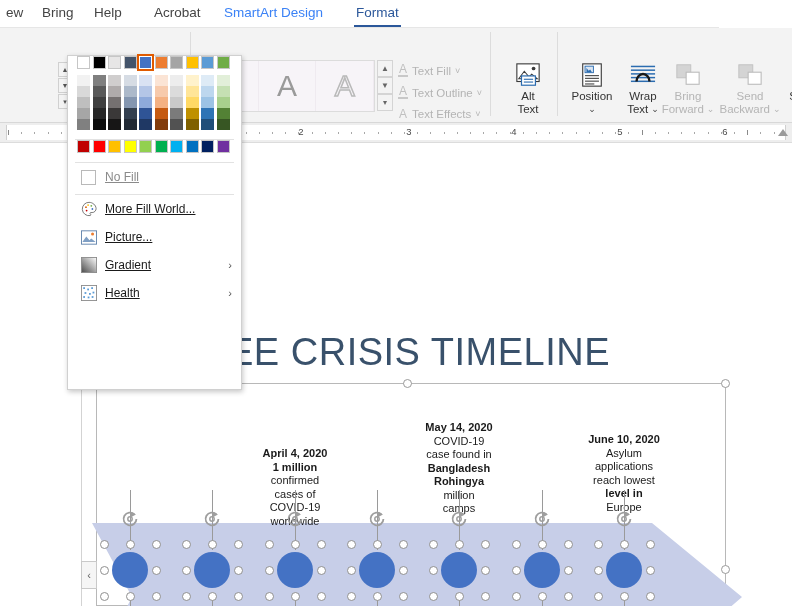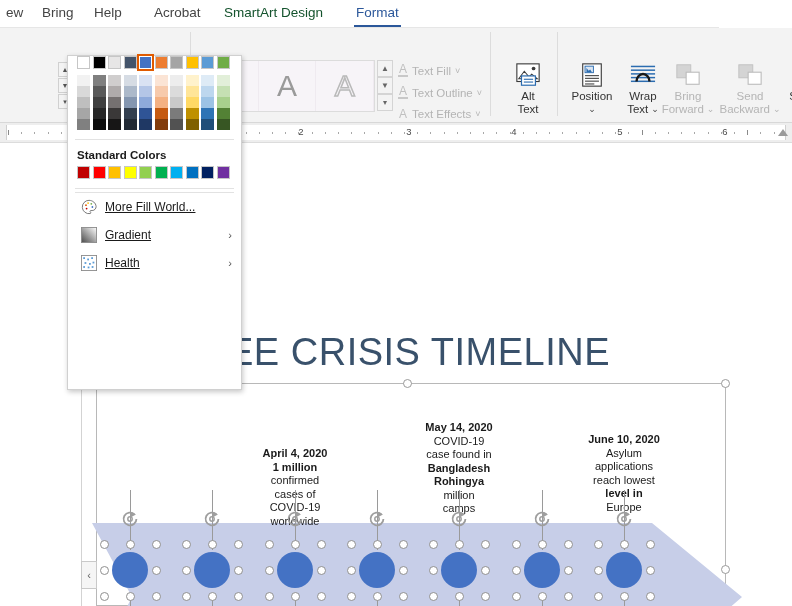--- a/index.html
+++ b/index.html
@@ -15,21 +15,21 @@
   
   .tabstrip {
     position:absolute; left:0; top:0; width:719px; height:28px;
     background:#ffffff; border-bottom:1px solid #e6e6e6;
   }
   .tab {
     position:absolute; top:0; height:28px; line-height:26px;
     font-size:13.5px; color:#444; padding:0 6px; white-space:nowrap;
     cursor:default;
   }
-  .tab.blue { color:#14532d; }
+  .tab.blue { color:#3b82f6; }
   .tab.active { color:#2b579a; }
   .tab.active::after {
     content:""; position:absolute; left:4px; right:4px; bottom:1px;
     height:2px; background:#2b579a;
   }
 
   
   .ribbon {
     position:absolute; left:0; top:28px; width:792px; height:95px;
     background:#f3f3f3; border-bottom:1px solid #d8d8d8;
@@ -665,53 +665,70 @@
         <div class="swcol">
           <div style="background: rgb(226, 239, 217);"></div>
           <div style="background: rgb(197, 224, 179);"></div>
           <div style="background: rgb(168, 208, 141);"></div>
           <div style="background: rgb(83, 129, 53);"></div>
           <div style="background: rgb(55, 86, 35);"></div>
         </div>
       </div>
 
     <div class="menu-div"></div>
-    <div class="menu-head">Standard Colors</div>
     <div class="swrow" id="std-row">
         <div class="sw" style="background: rgb(192, 0, 0);"></div>
         <div class="sw" style="background: rgb(255, 0, 0);"></div>
         <div class="sw" style="background: rgb(255, 192, 0);"></div>
         <div class="sw" style="background: rgb(255, 255, 0);"></div>
         <div class="sw" style="background: rgb(146, 208, 80);"></div>
         <div class="sw" style="background: rgb(0, 176, 80);"></div>
         <div class="sw" style="background: rgb(0, 176, 240);"></div>
         <div class="sw" style="background: rgb(0, 112, 192);"></div>
         <div class="sw" style="background: rgb(0, 32, 96);"></div>
         <div class="sw" style="background: rgb(112, 48, 160);"></div>
       </div>
 
     <div class="menu-div"></div>
 
+    <div class="mi" style="color:#8a8a8a">
+      <span class="mic">
+        <svg width="15" height="15">
+            <rect x="0.5" y="0.5" width="14" height="14" fill="#fff" stroke="#b9b9b9"></rect>
+          </svg>
+      </span>
+      <span class="ul">No Fill</span>
+    </div>
 
     <div class="menu-div" style="margin-top:3px"></div>
 
     <div class="mi">
       <span class="mic">
         <svg width="16" height="16" viewBox="0 0 18 18">
           <path d="M9 1.5a7.5 7.5 0 1 0 1.2 14.9c1.1-.2.9-1.3.3-1.8-.7-.6-.3-1.6.6-1.6h1.4A4.5 4.5 0 0 0 17 8.4C16.6 4.5 13.2 1.5 9 1.5Z" fill="#fff" stroke="#6a6a6a" stroke-width="1"></path>
           <circle cx="5.6" cy="7" r="1" fill="#e05a00"></circle>
             <circle cx="8" cy="4.6" r="1" fill="#ffc000"></circle>
           <circle cx="11.6" cy="5.4" r="1" fill="#70ad47"></circle>
             <circle cx="12.8" cy="9" r="1" fill="#4472c4"></circle>
           <circle cx="6.3" cy="10.8" r="1" fill="#c00000"></circle>
         </svg>
       </span>
       <span class="ul">More Fill World...</span>
     </div>
 
+    <div class="mi">
+      <span class="mic">
+        <svg width="16" height="15" viewBox="0 0 18 16">
+          <rect x="0.5" y="0.5" width="17" height="15" fill="#fff" stroke="#5b7ea8"></rect>
+          <path d="M1.5 13 L6 7 L9.5 11 L11.5 9 L16.5 13 Z" fill="#7f9fc4"></path>
+          <circle cx="13" cy="4" r="1.7" fill="#ed7d31"></circle>
+        </svg>
+      </span>
+      <span class="ul">Picture...</span>
+    </div>
 
     <div class="mi">
       <span class="mic">
         <svg width="16" height="16" viewBox="0 0 18 18">
           <defs>
               <linearGradient id="gr" x1="0" y1="1" x2="1" y2="0">
             <stop offset="0" stop-color="#4a4a4a"></stop>
                 <stop offset="1" stop-color="#ffffff"></stop>
           </linearGradient>
             </defs>

